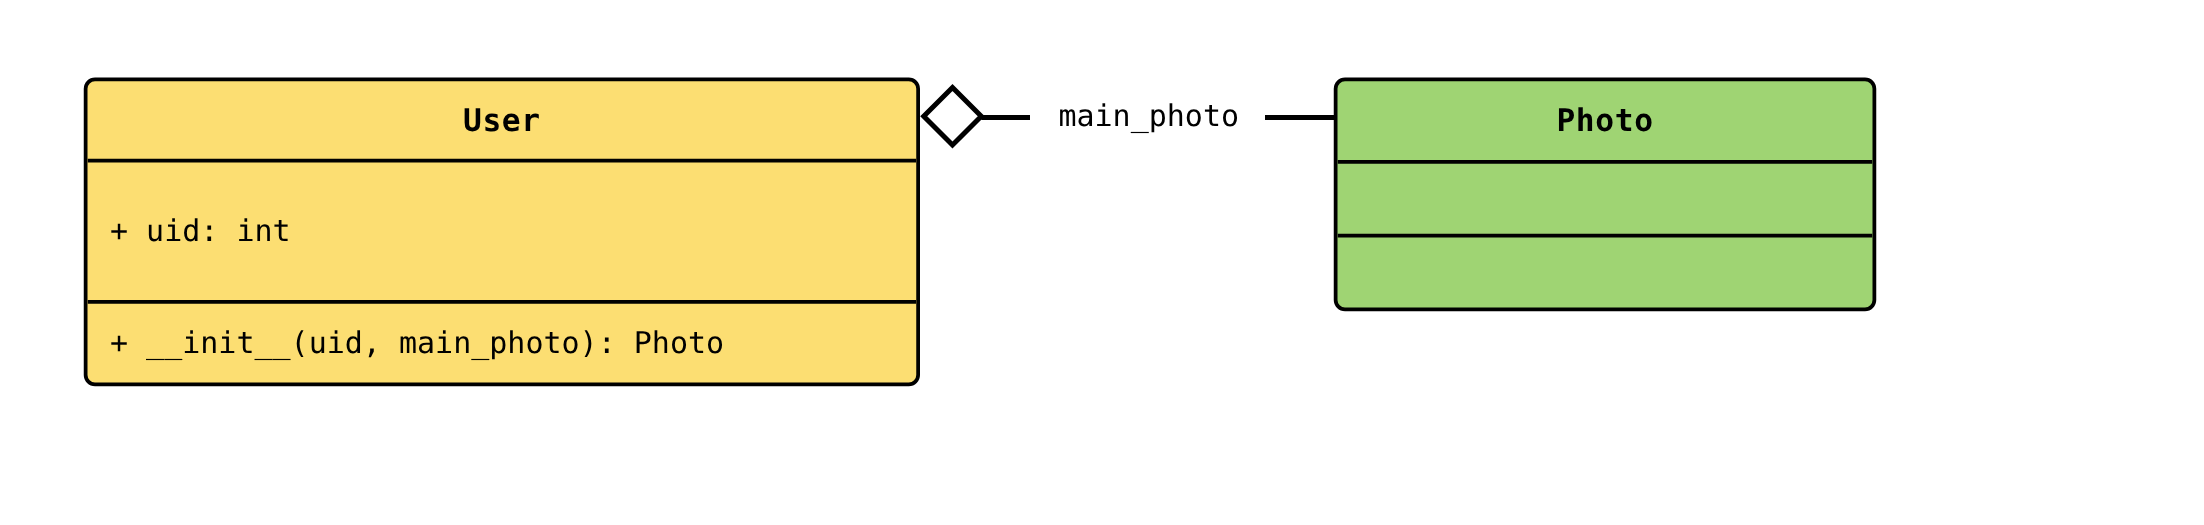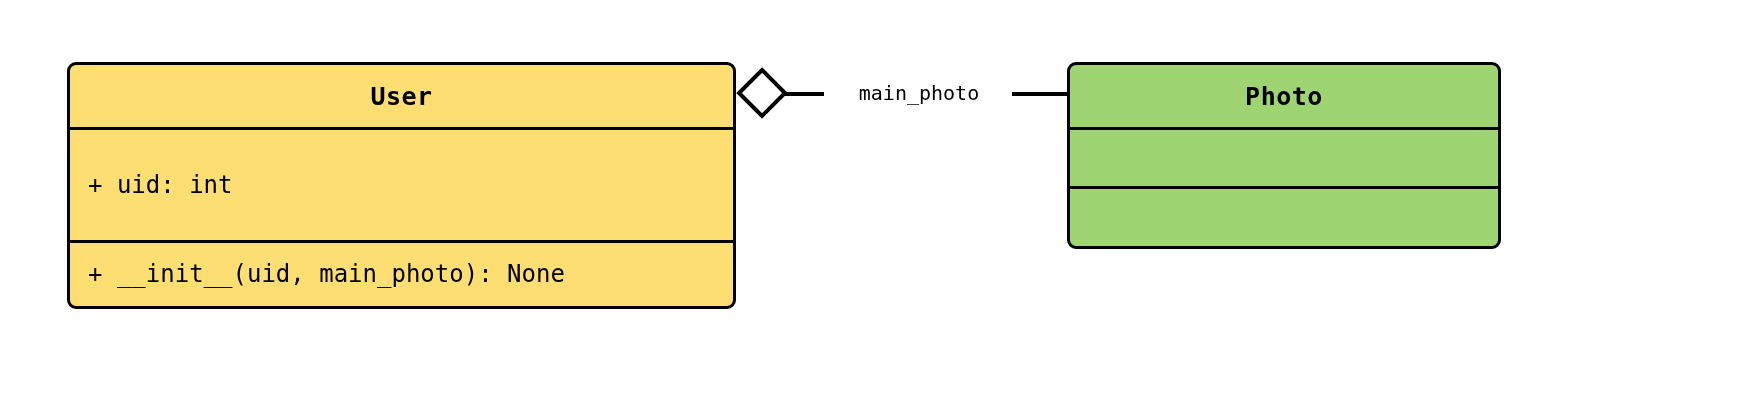--- a/index.html
+++ b/index.html
@@ -24,20 +24,21 @@
 
   
   .uml-class {
     position: absolute;
     box-sizing: border-box;
     border: 3px solid #000000;
     border-radius: 9px;
     overflow: hidden;
     display: flex;
     flex-direction: column;
+    justify-content: center;
   }
 
   .uml-compartment {
     box-sizing: border-box;
     position: relative;
   }
   .uml-compartment + .uml-compartment {
     border-top: 3px solid #000000;
   }
 
@@ -116,41 +117,41 @@
     width: 54px;
     height: 54px;
   }
 
   #edge-label {
     position: absolute;
     left: 824px;
     top: 78px;
     width: 190px;
     text-align: center;
-    font-size: 20px;
+    font-size: 24px;
     line-height: 30px;
     color: #000000;
     background: #ffffff;
     white-space: nowrap;
   }
 </style>
 </head>
 <body>
 
 <div id="diagram-canvas">
 
   <div class="uml-class" id="class-user">
     <div class="uml-compartment c-title uml-title">User</div>
 
     <div class="uml-compartment c-attrs uml-members">
       <div class="uml-member">+ uid: int</div>
     </div>
 
     <div class="uml-compartment c-methods uml-members">
-      <div class="uml-member">+ __init__(uid, main_photo): None</div>
+      <div class="uml-member">+ __init__(uid, main_photo): Photo</div>
     </div>
   </div>
 
   <div id="aggregation-diamond">
     <svg width="54" height="54" viewBox="0 0 54 54" xmlns="http://www.w3.org/2000/svg">
       <polygon points="27,4 50,27 27,50 4,27" fill="#ffffff" stroke="#000000" stroke-width="4" stroke-linejoin="miter"></polygon>
     </svg>
   </div>
 
   <div class="edge-line" id="edge-seg-left"></div>

